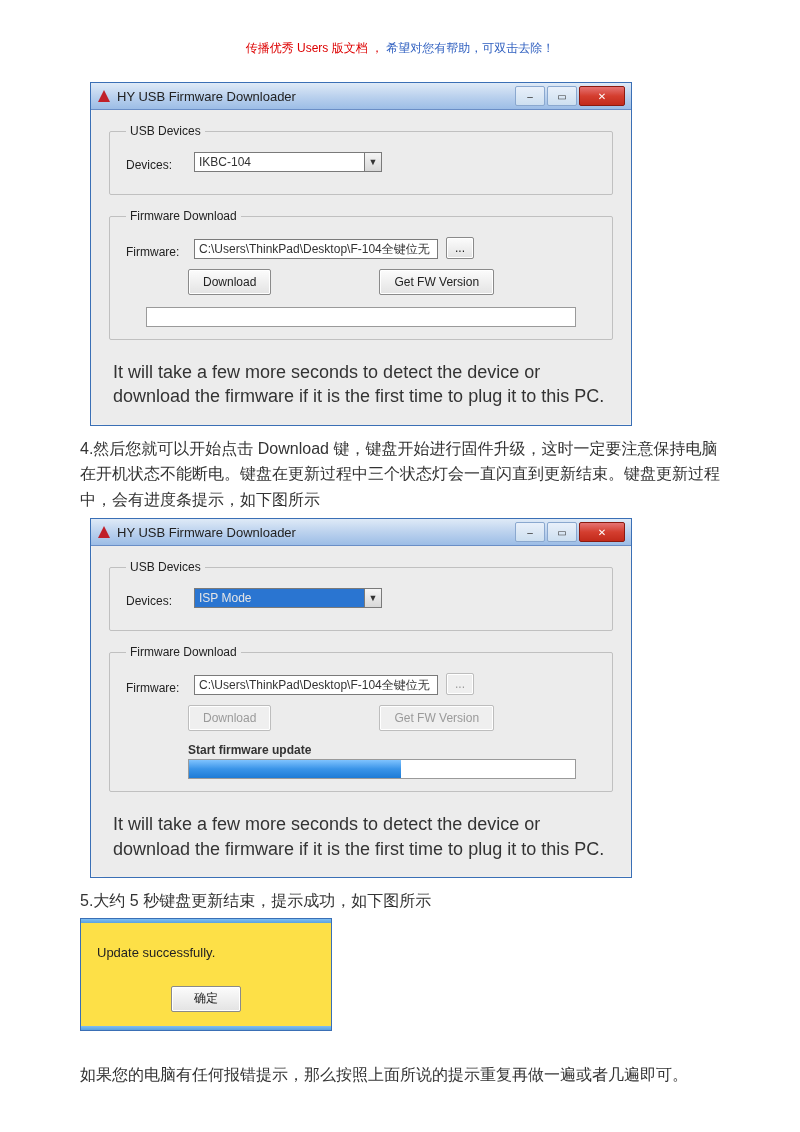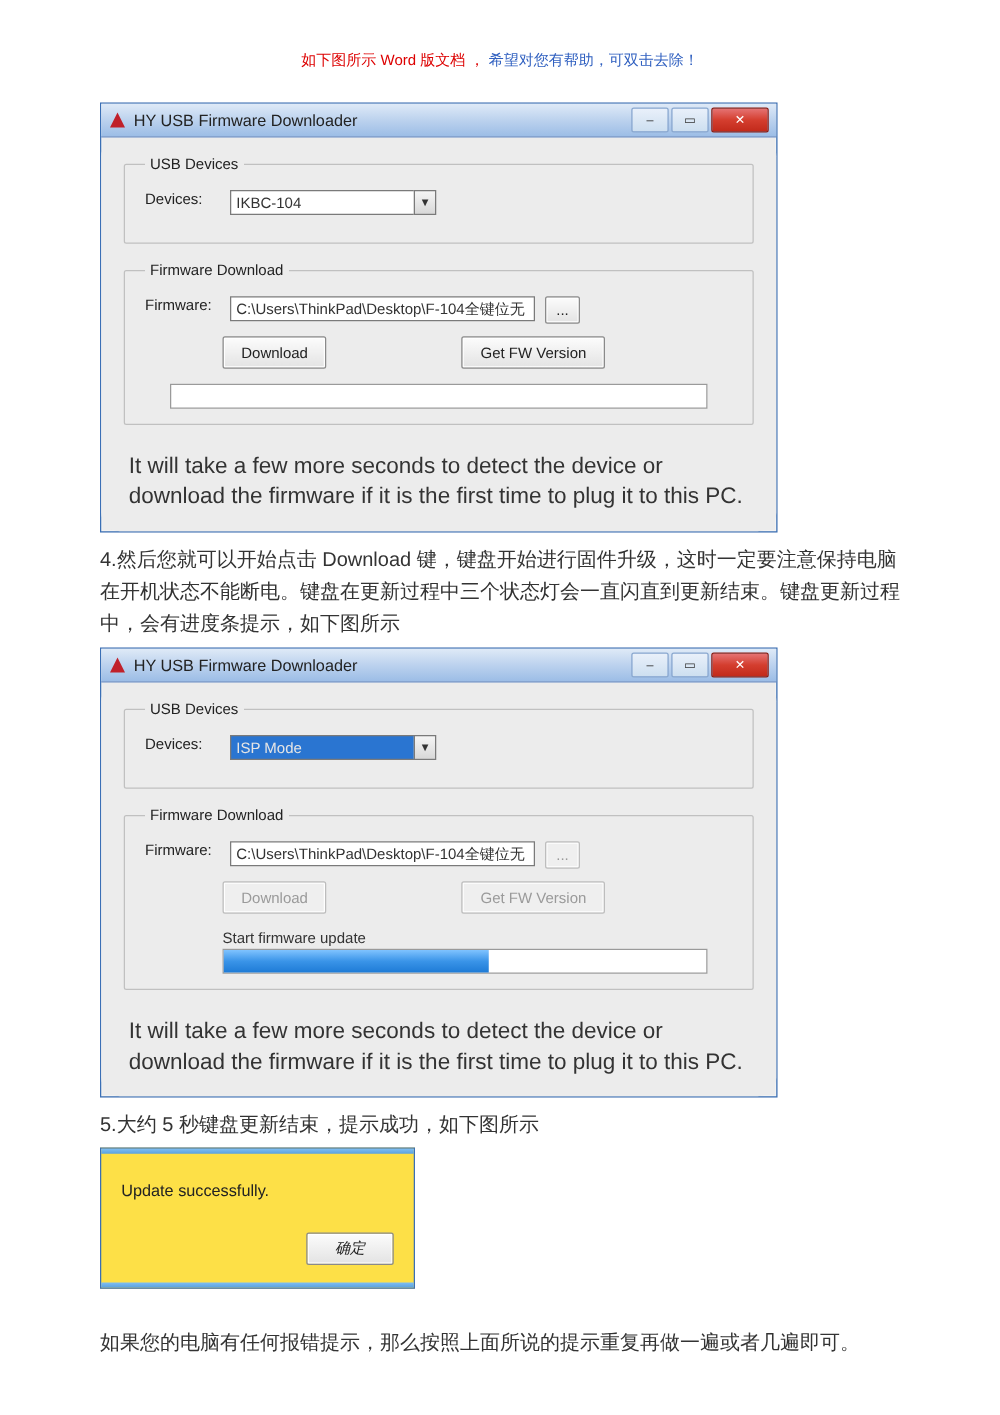--- a/index.html
+++ b/index.html
@@ -17,21 +17,21 @@
     margin-bottom: 25px;
     font-size: 12px;
   }
   .doc-header .red { color: #d00; }
   .doc-header .blue { color: #3060c0; }
 
   
   .win {
     border: 1px solid #3a6fb5;
     width: 540px;
-    margin: 6px 0 10px 0;
+    margin: 6px 0 10px 10px;
     background: #ececec;
     box-shadow: 0 0 0 1px rgba(255,255,255,.3) inset;
   }
   .titlebar {
     height: 26px;
     background: linear-gradient(to bottom,#dfeaf7 0%, #bcd2ee 50%, #9cbde6 100%);
     border-bottom: 1px solid #6a8ec6;
     display: flex;
     align-items: center;
     padding: 0 6px 0 6px;
@@ -67,35 +67,35 @@
     background: #ececec;
     margin: 0 0 14px 0;
     padding: 10px 16px 12px 16px;
     border-radius: 2px;
   }
   fieldset.group legend {
     font-size: 12px;
     padding: 0 4px;
     color: #222;
   }
-  .row { display:flex; align-items:flex-start; gap:8px; margin: 4px 0 10px 0; }
+  .row { display:flex; align-items:flex-end; gap:8px; margin: 4px 0 10px 0; }
   .lbl { width: 60px; font-size:12px; color:#222; }
   .textbox {
     background:#fff;
     border: 1px solid #7a7a7a;
     height: 20px;
     padding: 0 4px;
     font-size: 12px;
     display:flex; align-items:center;
     box-sizing: border-box;
     overflow:hidden;
     white-space:nowrap;
   }
   .combo {
-    width: 165px;
+    width: 188px;
     display:flex;
   }
   .combo .textbox { flex:1; border-right:none; }
   .combo .arrow {
     width: 18px; height:20px;
     border: 1px solid #7a7a7a;
     background: linear-gradient(to bottom,#f5f5f5,#d8d8d8);
     display:flex; align-items:center; justify-content:center;
     box-sizing:border-box;
     font-size:9px;
@@ -109,21 +109,21 @@
     height: 24px;
     padding: 0 14px;
     font-size: 12px;
     display:inline-flex; align-items:center; justify-content:center;
     color:#222;
     box-shadow: 0 0 0 1px #fff inset;
   }
   .btn.disabled { color:#9a9a9a; border-color:#bdbdbd; background:#efefef; }
   .btn.small { height:20px; padding:0 8px; }
   .btn-row { display:flex; gap:108px; margin:4px 0 12px 62px; }
-  .status-text { font-size:12px; margin: 4px 0 2px 62px; }
+  .status-text { font-size:12px; margin: 4px 0 2px 62px; font-weight: bold; }
   .progress {
     height: 18px;
     border: 1px solid #9a9a9a;
     background: #fff;
     margin: 0 20px 0 62px;
   }
   .progress .fill {
     height:100%;
     background: linear-gradient(to bottom,#7fc3ff 0%, #3a94e8 50%, #1e7bd6 100%);
   }
@@ -139,31 +139,31 @@
     margin: 4px 0 10px 0;
   }
   .dialog-outer .stripe {
     height: 4px;
     background: linear-gradient(to bottom,#7fbef2,#5aa2e0);
   }
   .dialog-body {
     padding: 22px 16px 14px 16px;
   }
   .dialog-msg { font-size:13px; color:#222; margin-bottom: 26px; }
-  .dialog-actions { display:flex; justify-content:flex-end;font-style:italic; }
+  .dialog-actions { display:flex; justify-content:center; }
   .dialog-actions .btn { padding: 0 22px; }
 </style>
 </head>
 <body>
 
 
 
 
 <div class="doc-header">
-  <span class="red">如下图所示 Word 版文档 ，</span>
+  <span class="red">传播优秀 Users 版文档 ，</span>
   <span class="blue">希望对您有帮助，可双击去除！</span>
 </div>
 
 
 <div class="win">
   <div class="titlebar">
     <span class="app-icon">
       <svg viewBox="0 0 14 14">
           <polygon points="7,1 13,13 1,13" fill="#c0202a"></polygon>
         </svg>

